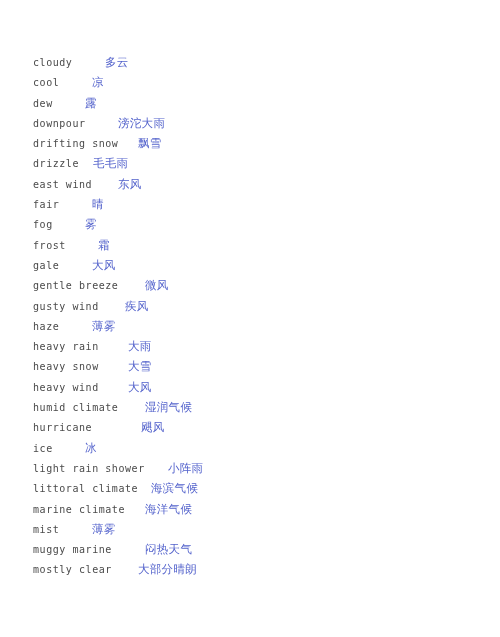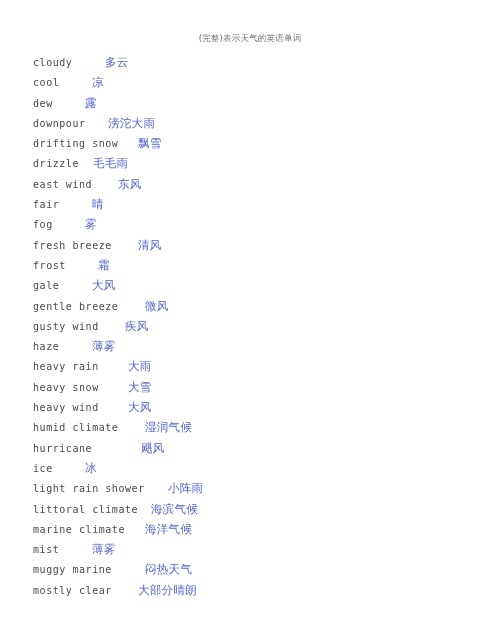--- a/index.html
+++ b/index.html
@@ -62,33 +62,31 @@
     font-size: 11.5px;
     letter-spacing: 0.3px;
     vertical-align: baseline;
   }
 </style>
 </head>
 <body>
 
 <div class="page">
 
-  <div class="doc-title">(完整)表示天气的英语单词</div>
 
   <div class="word-list">
       <div class="word-row"><span class="term">cloudy</span><span class="translation" style="left: 72px;">多云</span></div>
       <div class="word-row"><span class="term">cool</span><span class="translation" style="left: 59px;">凉</span></div>
       <div class="word-row"><span class="term">dew</span><span class="translation" style="left: 52px;">露</span></div>
-      <div class="word-row"><span class="term">downpour</span><span class="translation" style="left: 75px;">滂沱大雨</span></div>
+      <div class="word-row"><span class="term">downpour</span><span class="translation" style="left: 85px;">滂沱大雨</span></div>
       <div class="word-row"><span class="term">drifting snow</span><span class="translation" style="left: 105px;">飘雪</span></div>
       <div class="word-row"><span class="term">drizzle</span><span class="translation" style="left: 60px;">毛毛雨</span></div>
       <div class="word-row"><span class="term">east wind</span><span class="translation" style="left: 85px;">东风</span></div>
       <div class="word-row"><span class="term">fair</span><span class="translation" style="left: 59px;">晴</span></div>
       <div class="word-row"><span class="term">fog</span><span class="translation" style="left: 52px;">雾</span></div>
-      <div class="word-row"><span class="term">fresh breeze</span><span class="translation" style="left: 105px;">清风</span></div>
       <div class="word-row"><span class="term">frost</span><span class="translation" style="left: 65px;">霜</span></div>
       <div class="word-row"><span class="term">gale</span><span class="translation" style="left: 59px;">大风</span></div>
       <div class="word-row"><span class="term">gentle breeze</span><span class="translation" style="left: 112px;">微风</span></div>
       <div class="word-row"><span class="term">gusty wind</span><span class="translation" style="left: 92px;">疾风</span></div>
       <div class="word-row"><span class="term">haze</span><span class="translation" style="left: 59px;">薄雾</span></div>
       <div class="word-row"><span class="term">heavy rain</span><span class="translation" style="left: 95px;">大雨</span></div>
       <div class="word-row"><span class="term">heavy snow</span><span class="translation" style="left: 95px;">大雪</span></div>
       <div class="word-row"><span class="term">heavy wind</span><span class="translation" style="left: 95px;">大风</span></div>
       <div class="word-row"><span class="term">humid climate</span><span class="translation" style="left: 112px;">湿润气候</span></div>
       <div class="word-row"><span class="term">hurricane</span><span class="translation" style="left: 85px; margin-left: 23px;">飓风</span></div>

